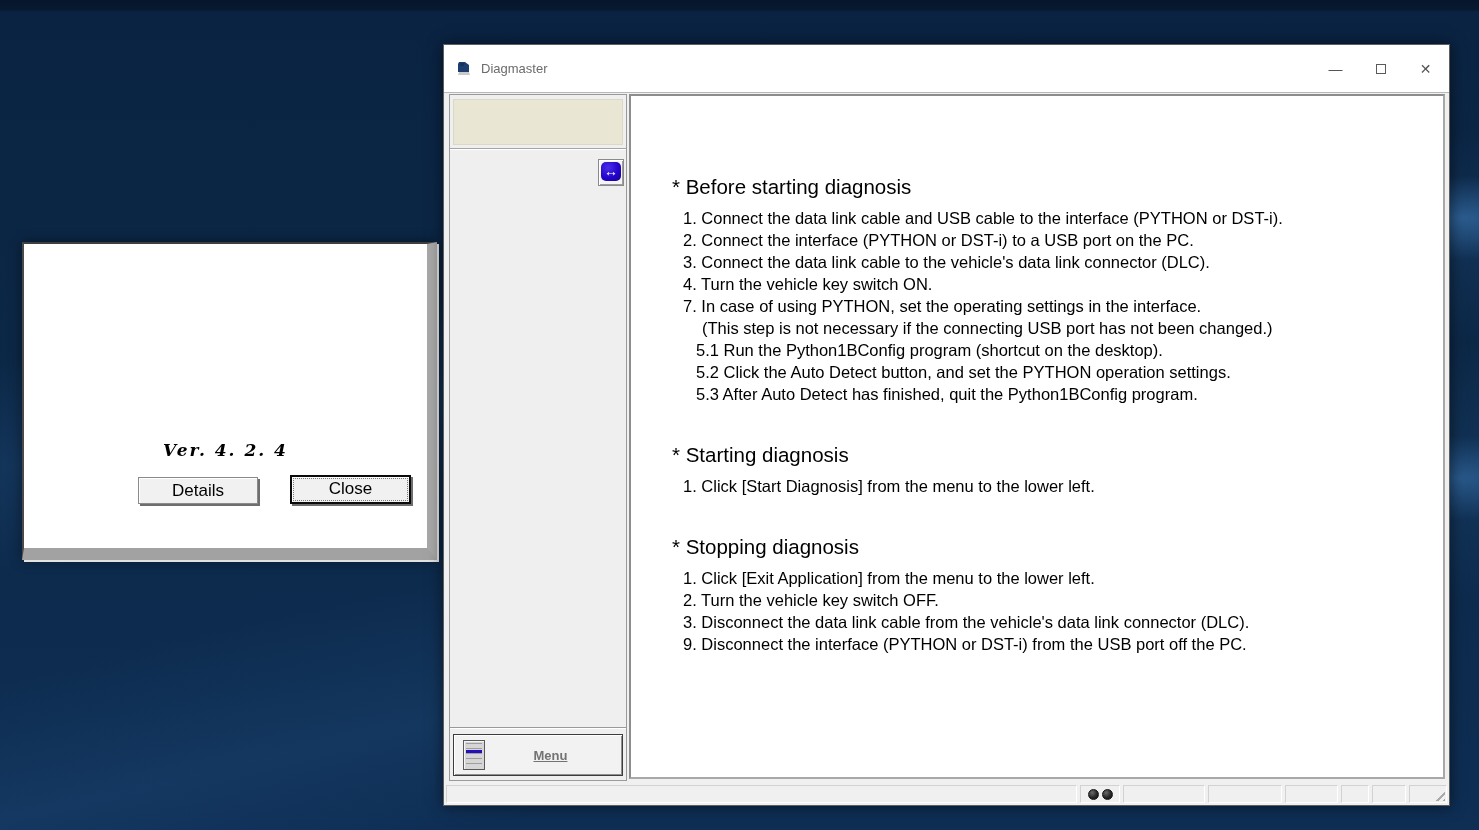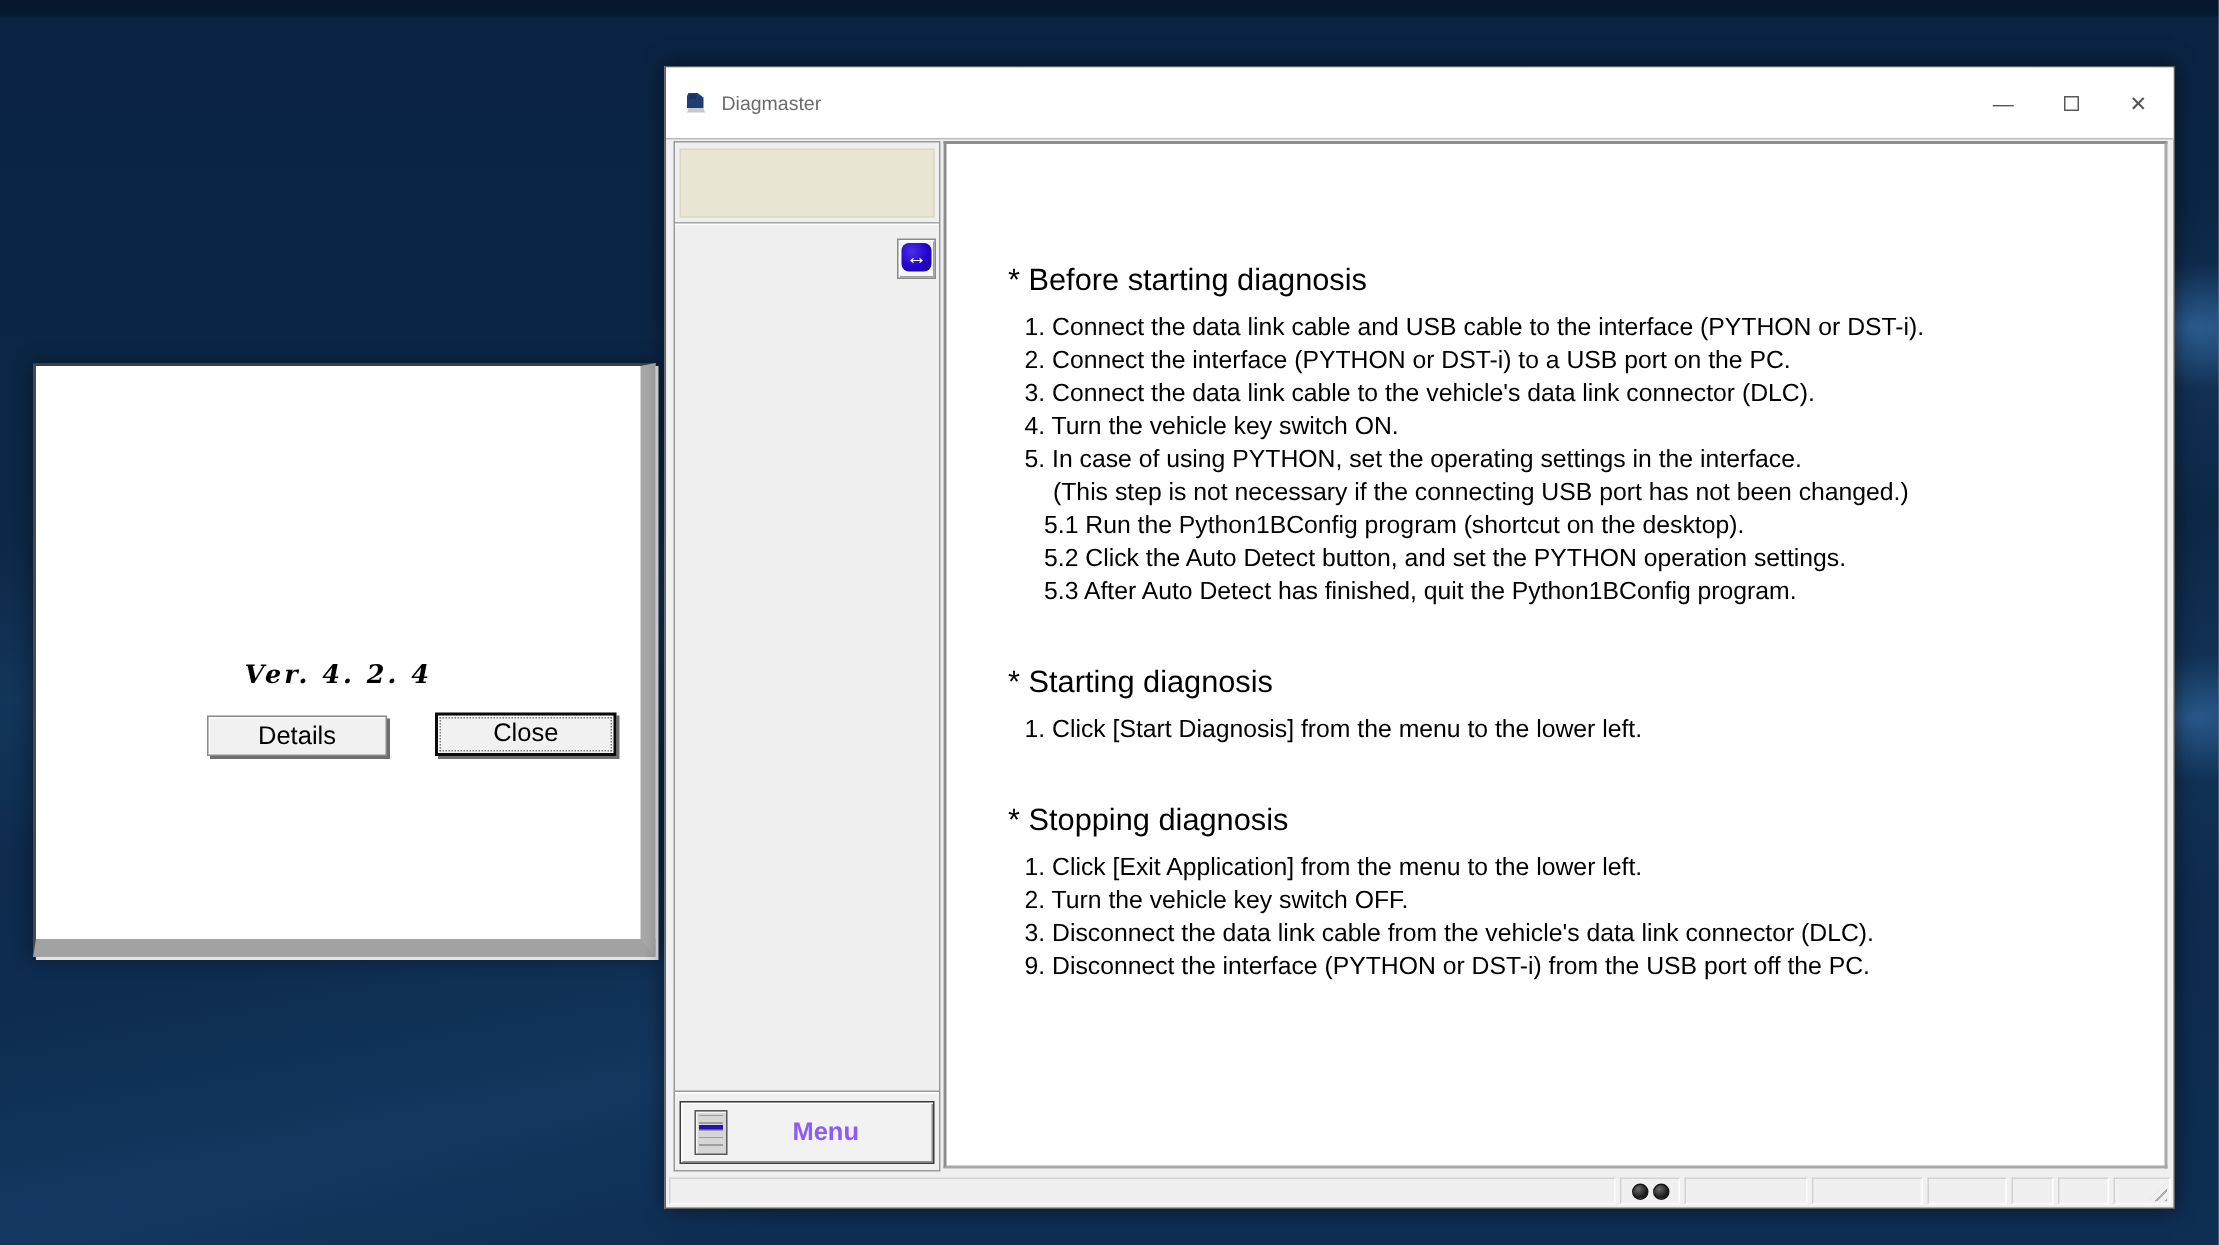--- a/index.html
+++ b/index.html
@@ -11,21 +11,21 @@
       radial-gradient(150px 60px at 1462px 218px, rgba(86,164,240,0.38), rgba(86,164,240,0) 70%),
       radial-gradient(150px 60px at 1460px 478px, rgba(86,164,240,0.32), rgba(86,164,240,0) 70%),
       linear-gradient(171deg, rgba(62,124,190,0) 34%, rgba(62,124,190,0.14) 44%, rgba(62,124,190,0) 54%),
       linear-gradient(167deg, rgba(62,124,190,0) 58%, rgba(62,124,190,0.13) 70%, rgba(62,124,190,0) 80%),
       linear-gradient(180deg, #06152b 0px, #071a31 10px, #0a2342 12px, #0c2847 45%, #0e2e54 100%);
     position:relative;
   }
 
   
   .about-dialog {
-    position:absolute; left:22px; top:242px; width:415px; height:396px;
+    position:absolute; left:22px; top:242px; width:415px; height:318px;
     background:#ffffff;
     border-style:solid;
     border-width:2px 10px 12px 2px;
     border-color:#3f3f3f #a8a8a8 #a2a2a2 #4a4a4a;
     box-shadow:2px 2px 0 0 #e3e3e3, 0 0 12px rgba(0,0,0,0.45);
   }
   .version-text {
     position:absolute; left:0; top:196px; width:100%;
     text-align:center;
     font-family:"DejaVu Serif", serif;
@@ -126,22 +126,23 @@
     box-shadow:inset 1px 1px 0 #f5f5f5;
     background-image:
       linear-gradient(#2210bb, #2210bb),
       repeating-linear-gradient(180deg, #9e9e9e 0 1px, rgba(0,0,0,0) 1px 5px);
     background-size:16px 3px, 16px 22px;
     background-position:2px 9px, 2px 2px;
     background-repeat:no-repeat;
   }
   .menu-label {
     flex:1 1 auto; text-align:center;
-    font-size:17px; font-weight:bold; color:#8b5cf6;
+    font-size:13px; font-weight:bold; color:#737373;
     padding-right:6px;
+    text-decoration:underline;
   }
 
   
   .content-frame {
     flex:1 1 auto; margin-left:2px; margin-bottom:4px;
     background:#ffffff;
     border:2px solid;
     border-color:#8d8d8d #a8a8a8 #a8a8a8 #8d8d8d;
     overflow:hidden;
   }
@@ -241,21 +242,21 @@
 
       <div class="content-frame">
         <div class="content-inner">
 
           <div class="section">
             <div class="section-heading">* Before starting diagnosis</div>
             <div class="line ind-num">1. Connect the data link cable and USB cable to the interface (PYTHON or DST-i).</div>
             <div class="line ind-num">2. Connect the interface (PYTHON or DST-i) to a USB port on the PC.</div>
             <div class="line ind-num">3. Connect the data link cable to the vehicle's data link connector (DLC).</div>
             <div class="line ind-num">4. Turn the vehicle key switch ON.</div>
-            <div class="line ind-num">5. In case of using PYTHON, set the operating settings in the interface.</div>
+            <div class="line ind-num">7. In case of using PYTHON, set the operating settings in the interface.</div>
             <div class="line ind-paren">(This step is not necessary if the connecting USB port has not been changed.)</div>
             <div class="line ind-sub">5.1 Run the Python1BConfig program (shortcut on the desktop).</div>
             <div class="line ind-sub">5.2 Click the Auto Detect button, and set the PYTHON operation settings.</div>
             <div class="line ind-sub">5.3 After Auto Detect has finished, quit the Python1BConfig program.</div>
           </div>
 
           <div class="section">
             <div class="section-heading">* Starting diagnosis</div>
             <div class="line ind-num">1. Click [Start Diagnosis] from the menu to the lower left.</div>
           </div>

